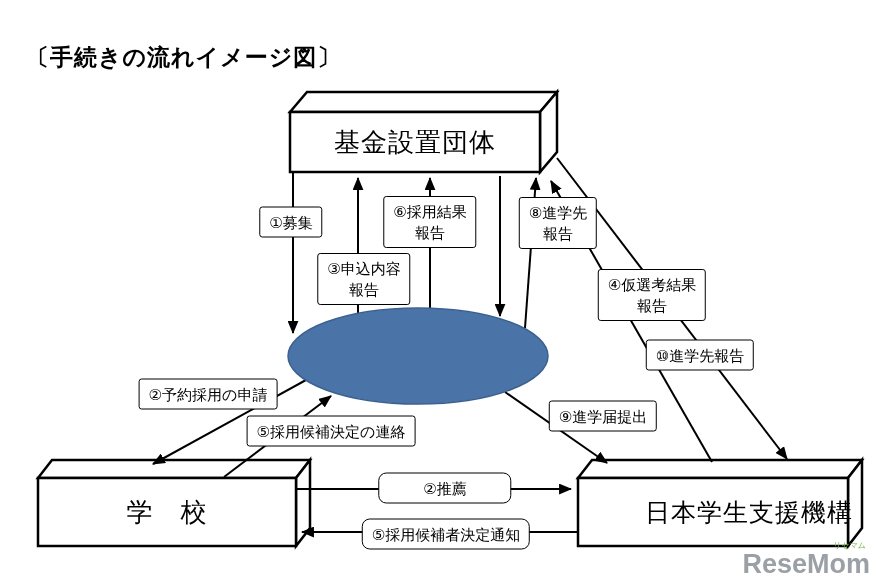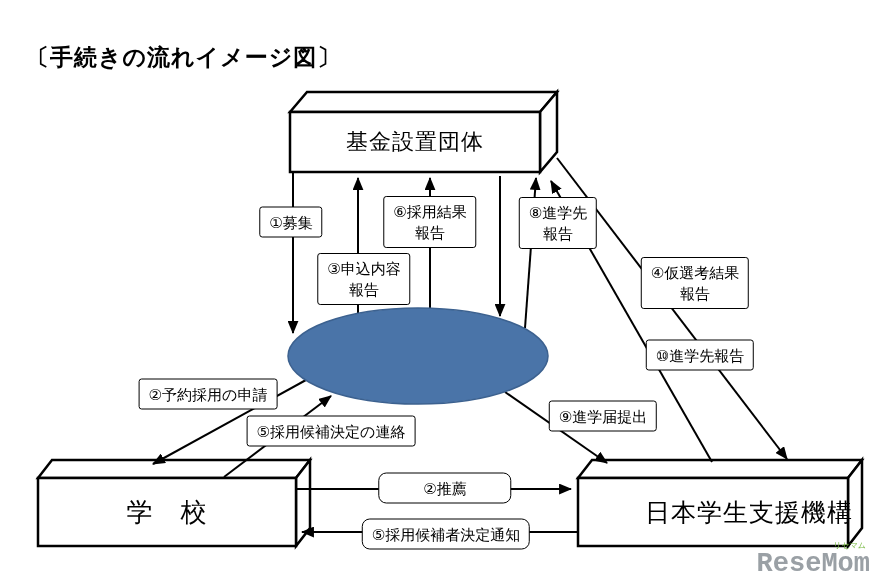--- a/index.html
+++ b/index.html
@@ -9,33 +9,33 @@
   }
   .diagram-svg{position:absolute;left:0;top:0;z-index:1;}
   .title{
     position:absolute;left:26px;top:42px;font-size:23px;font-weight:bold;
     letter-spacing:1px;z-index:2;white-space:pre;
   }
   .node-label{
     position:absolute;transform:translate(-50%,-50%);z-index:2;white-space:pre;
     letter-spacing:1px;
   }
-  .fund-label{left:415px;top:142px;font-size:22px;}
+  .fund-label{left:415px;top:142px;font-size:26px;}
   .school-label{left:167px;top:512px;font-size:26px;}
   .jasso-label{left:749px;top:512px;font-size:25px;}
   .student-label{left:418px;top:356px;font-size:30px;color:#ffffff;font-weight:bold;letter-spacing:2px;}
   .flow-lbl{
     position:absolute;transform:translate(-50%,-50%);z-index:3;
     background:#ffffff;border:1.5px solid #000;border-radius:3px;
     padding:4px 9px;font-size:15px;line-height:1.4;text-align:center;
     white-space:pre-line;
   }
   .watermark{position:absolute;right:6px;bottom:6px;z-index:4;text-align:right;line-height:1;}
   .wm-sub{display:block;color:#76b83f;font-size:8px;line-height:1;margin:0 4px 1px 0;}
-  .wm-main{display:block;color:#9aa0a5;font-size:27px;font-weight:bold;line-height:1;font-family:Liberation Mono, monospace;}
+  .wm-main{display:block;color:#9aa0a5;font-size:27px;font-weight:bold;line-height:1;font-family:Liberation Sans, sans-serif;}
 </style>
 </head>
 <body>
 
 <div class="canvas">
 
   <svg class="diagram-svg" width="876" height="584" viewBox="0 0 876 584">
     <defs>
       <marker id="arr" viewBox="0 0 12 10" markerWidth="13" markerHeight="11" refX="11" refY="5" orient="auto" markerUnits="userSpaceOnUse">
         <path d="M0,0 L12,5 L0,10 Z" fill="#000"></path>
@@ -84,21 +84,21 @@
   <div class="node-label school-label">学　校</div>
   <div class="node-label jasso-label">日本学生支援機構</div>
 
   <div class="flow-lbl" style="left:291px;top:222px;">①募集</div>
   <div class="flow-lbl" style="left:364px;top:279px;">③申込内容
 報告</div>
   <div class="flow-lbl" style="left:430px;top:222px;">⑥採用結果
 報告</div>
   <div class="flow-lbl" style="left:558px;top:223px;">⑧進学先
 報告</div>
-  <div class="flow-lbl" style="left:652px;top:283px;margin-left:43px;">④仮選考結果
+  <div class="flow-lbl" style="left:652px;top:295px;">④仮選考結果
 報告</div>
   <div class="flow-lbl" style="left:700px;top:355px;">⑩進学先報告</div>
   <div class="flow-lbl" style="left:208px;top:394px;">②予約採用の申請</div>
   <div class="flow-lbl" style="left:331px;top:431px;">⑤採用候補決定の連絡</div>
   <div class="flow-lbl" style="left:603px;top:416px;">⑨進学届提出</div>
   <div class="flow-lbl" style="left:445px;top:488px;padding:4px 44px;border-radius:8px;">②推薦</div>
   <div class="flow-lbl" style="left:446px;top:534px;border-radius:8px;">⑤採用候補者決定通知</div>
 
   <div class="watermark">
     <span class="wm-sub">リセマム</span>

